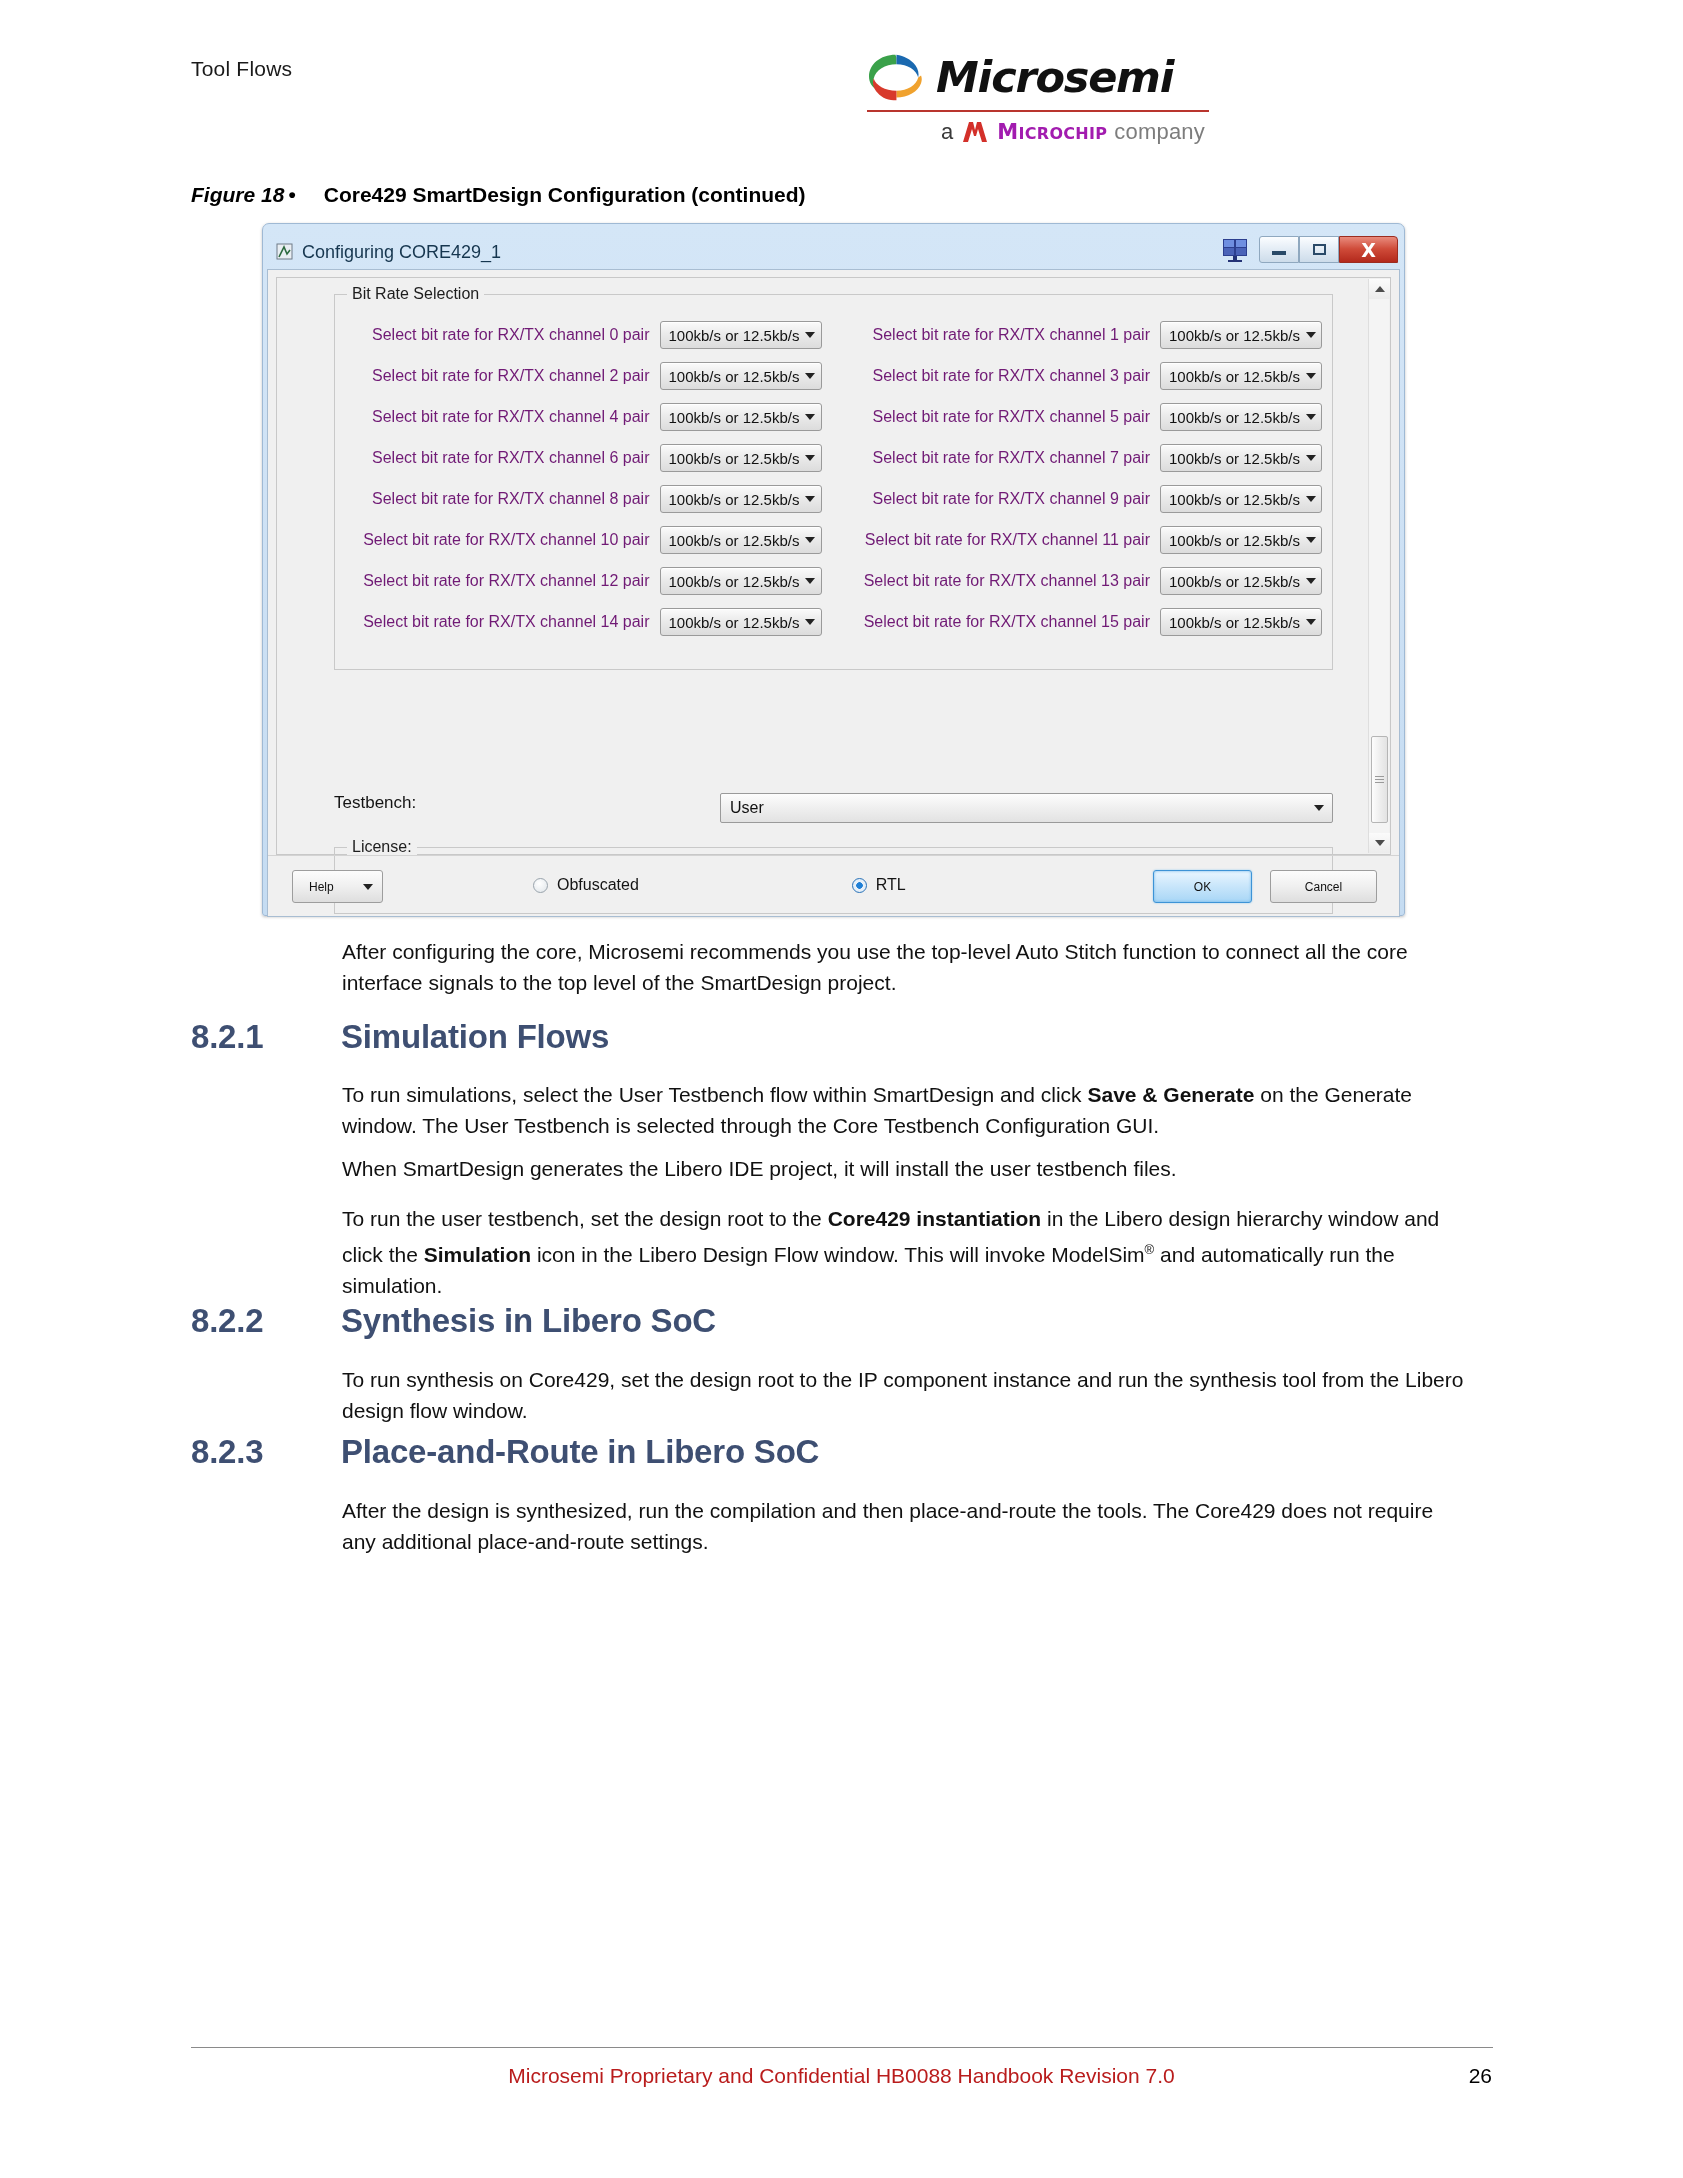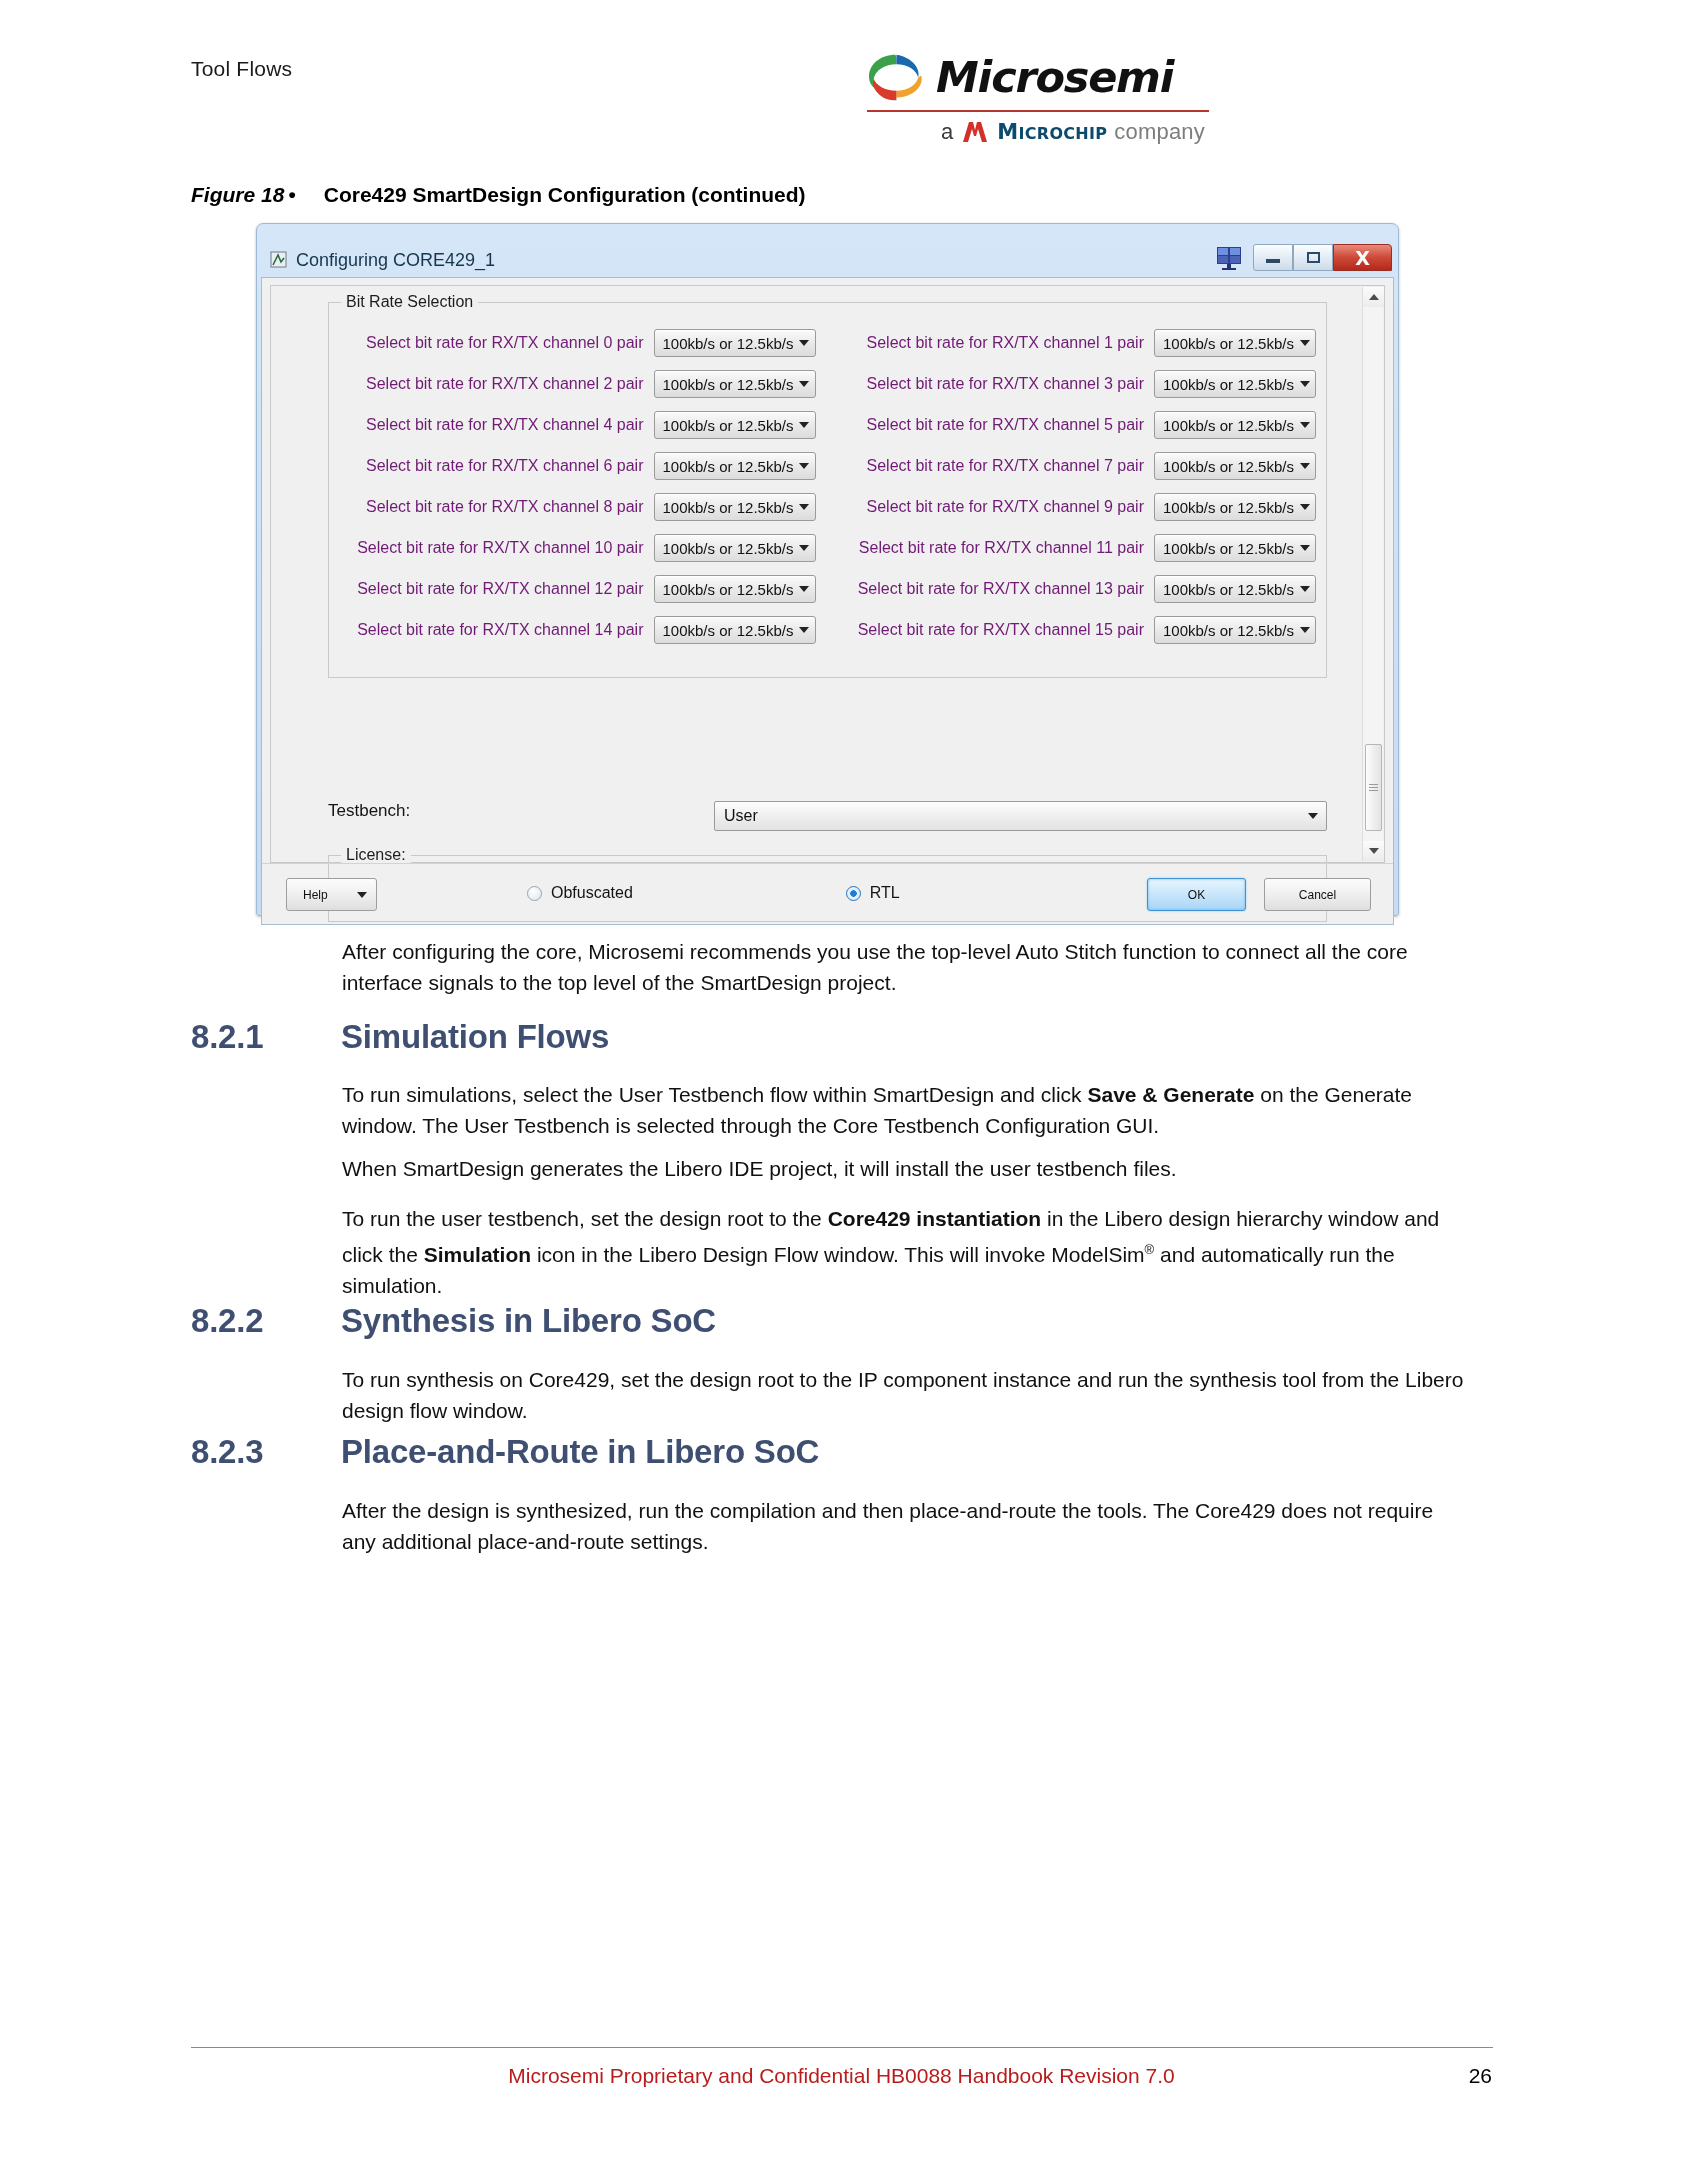--- a/index.html
+++ b/index.html
@@ -37,42 +37,42 @@
     height: 2px; background: #b9352e; margin: 6px 0 7px 2px; width: 100%;
   }
   .logo-bottom {
     display: flex; align-items: center; justify-content: flex-end;
     gap: 7px; padding-right: 2px;
   }
   .logo-a { font-size: 22px; color: #3a3a3a; }
   .chipmark { width: 30px; height: 26px; }
   .mchip-name {
     font-family: "DejaVu Sans", sans-serif;
-    font-weight: bold; font-size: 21px; color: #0c4a6e; letter-spacing: 0.3px;
+    font-weight: bold; font-size: 21px; color: #a21caf; letter-spacing: 0.3px;
   }
   .mchip-name .sm { font-size: 16px; }
   .mchip-co { font-size: 22px; color: #7d7d7d; letter-spacing: 0.2px; }
 
   
   .fig-caption {
     position: absolute; left: 191px; top: 183px;
     font-size: 21px; font-weight: bold; color: #000;
   }
   .fig-caption .fignum { font-style: italic; }
   .fig-caption .bullet { padding: 0 6px 0 4px; }
   .fig-caption .figtitle { padding-left: 22px; }
 
   
   .dialog {
-    position: absolute; left: 256px; top: 223px;
+    position: absolute; left: 262px; top: 223px;
     width: 1143px; height: 693px;
     background: linear-gradient(180deg,#d4e6f7 0%,#cfe2f5 38%,#c5dcf2 100%);
     border: 1px solid #9fb9d4;
     border-radius: 7px 7px 3px 3px;
-    padding: 19px 4px 4px 4px;
+    padding: 11px 4px 4px 4px;
     box-shadow: 0 1px 3px rgba(0,0,0,.25);
   }
   .titlebar {
     height: 34px; position: relative;
     display: flex; align-items: center;
     padding-left: 8px;
   }
   .title-icon { width: 20px; height: 20px; margin-right: 7px; flex:0 0 auto;}
   .title-text { font-size: 18px; color: #16364f; }
   .win-btns {

